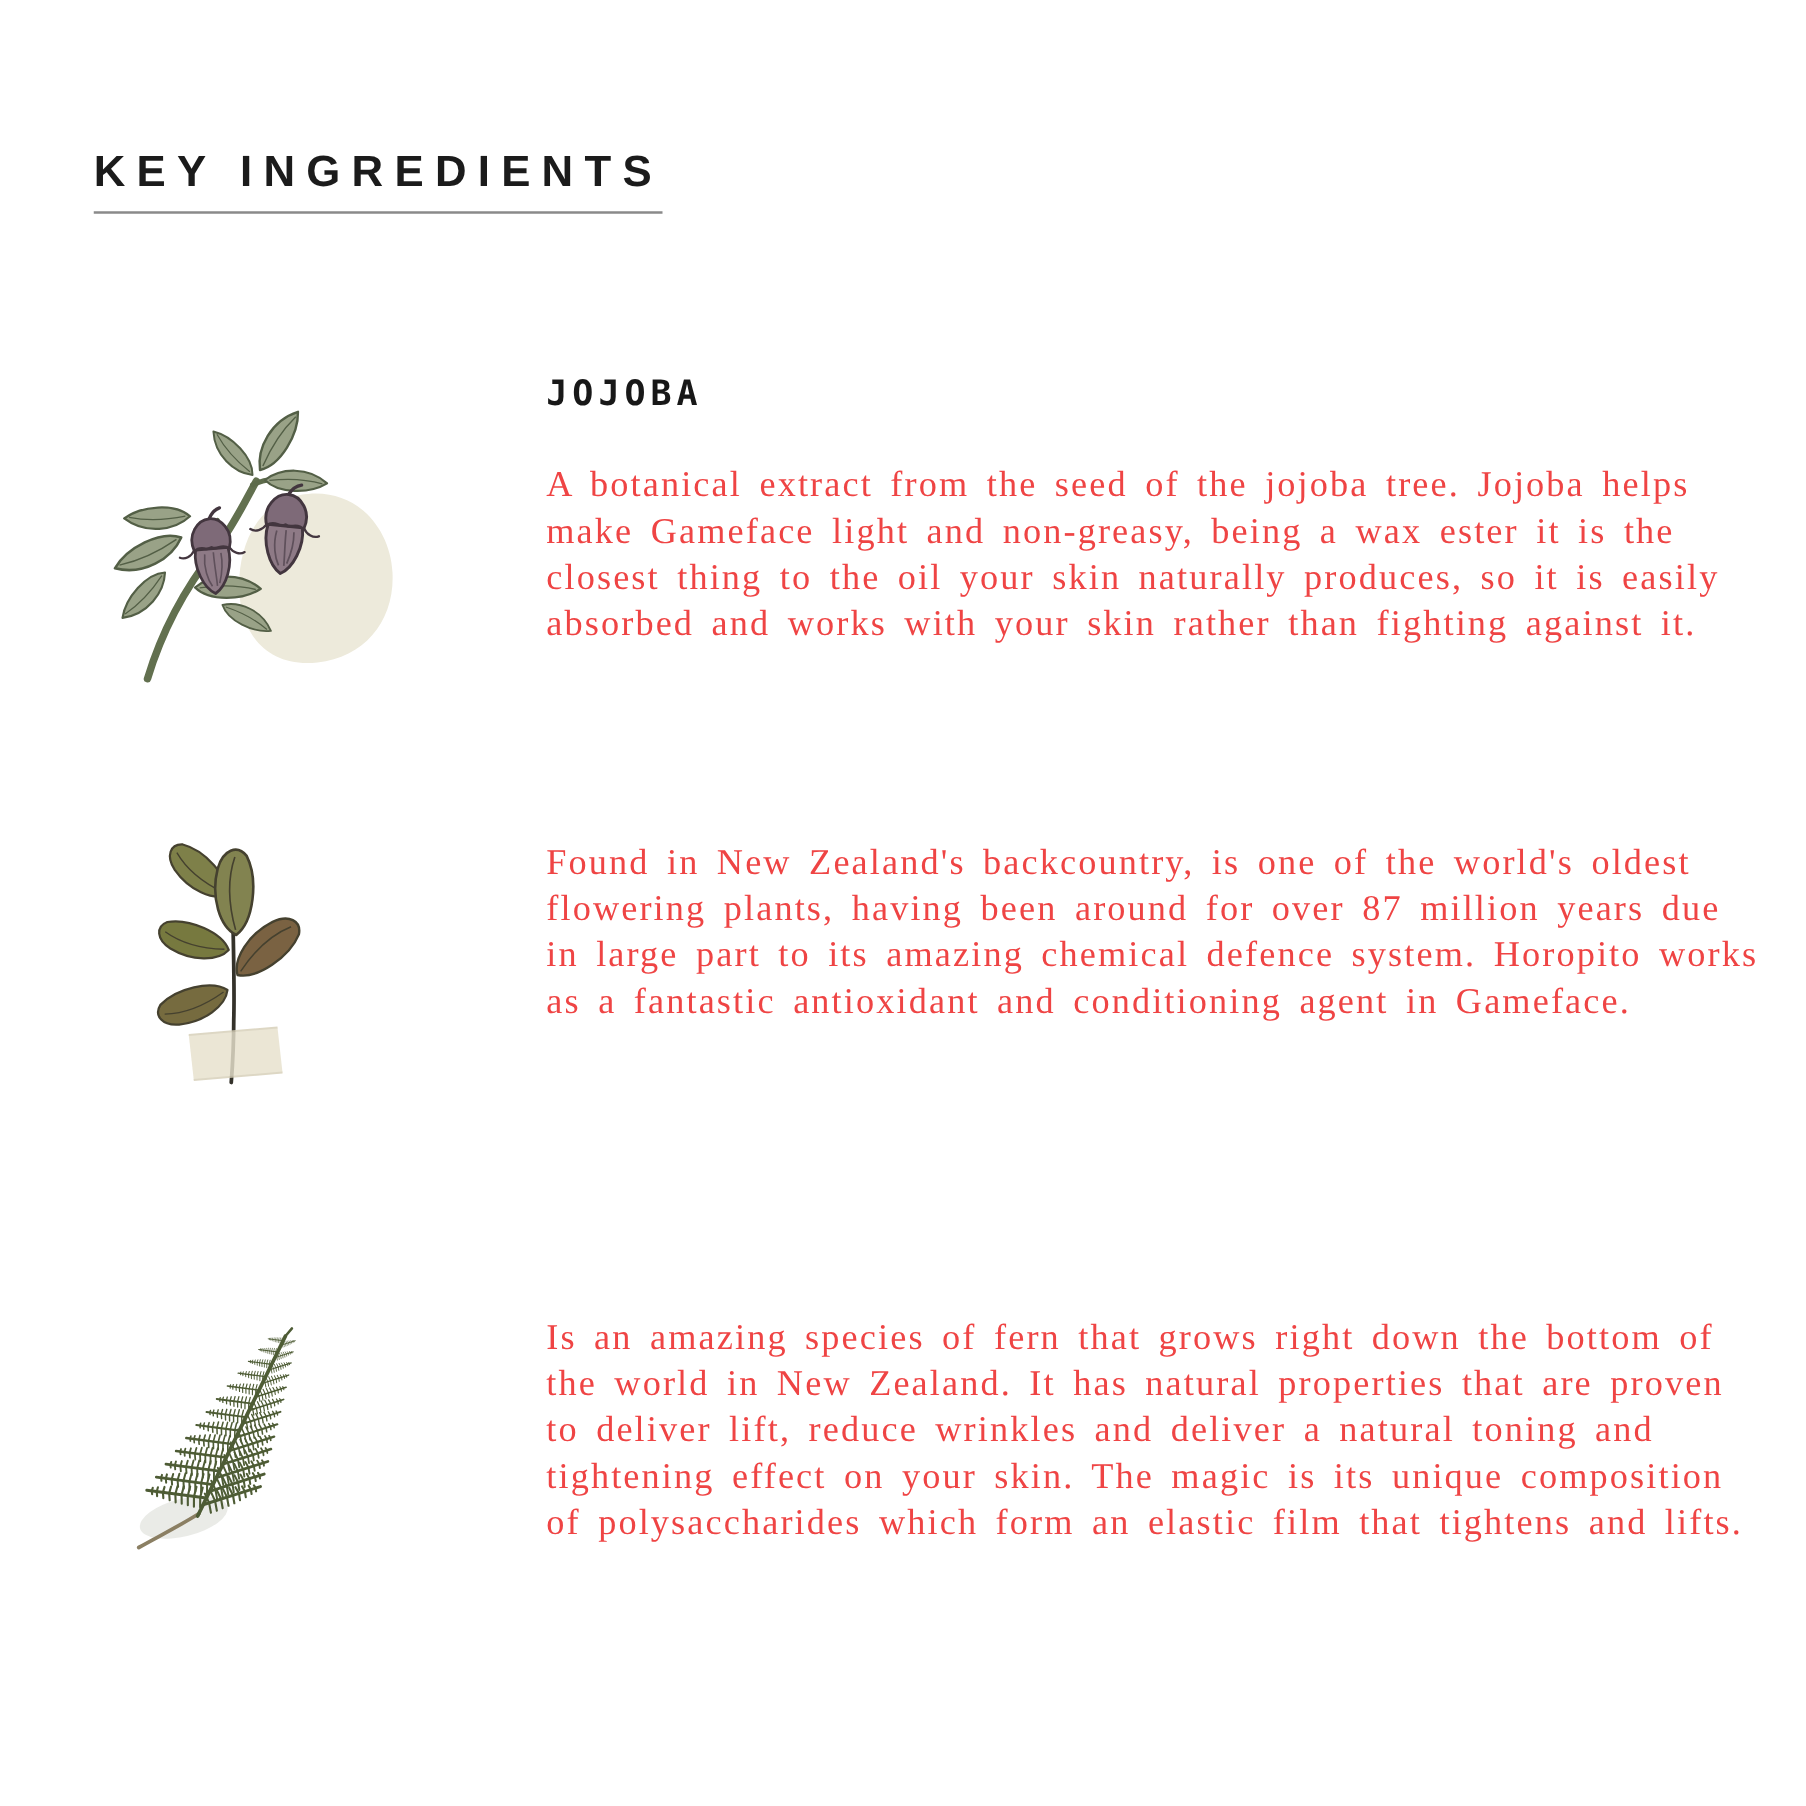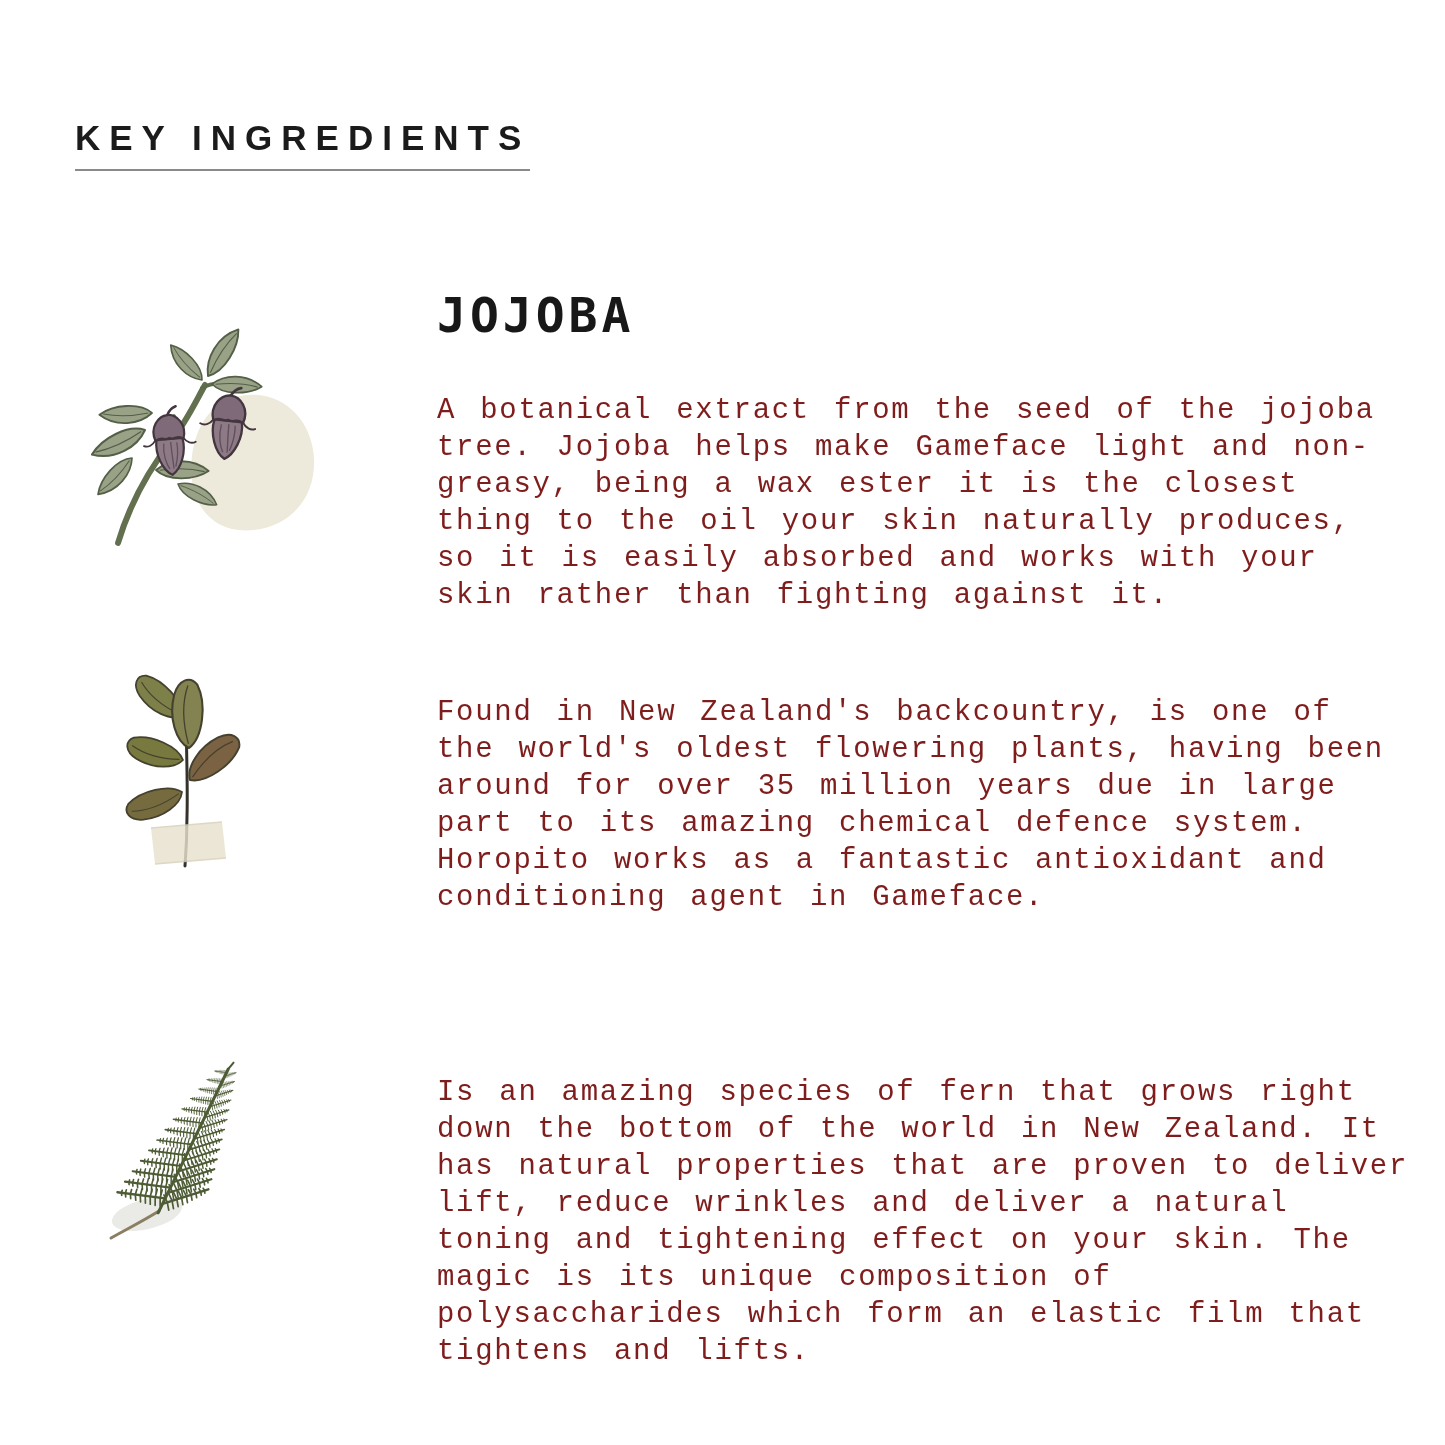--- a/index.html
+++ b/index.html
@@ -23,33 +23,32 @@
     border-bottom:2px solid #8a8a8a;
     white-space:nowrap;
   }
   .ingredient { position:absolute; left:0; top:0; width:1445px; }
   .illus { position:absolute; }
   .illus svg { display:block; width:100%; height:100%; }
   .content { position:absolute; width:975px; }
   .ingredient-name {
     font-family:"DejaVu Sans Mono", monospace;
     font-weight:bold;
-    font-size:48px;
+    font-size:28px;
     letter-spacing:4px;
     color:#181818;
     line-height:46px;
   }
   .ingredient-desc {
-    margin-top:54px;
+    margin-top:32px;
     font-size:29px;
     line-height:37px;
     letter-spacing:1.7px;
     word-spacing:5px;
-    color:#7f1d1d;
-    font-family:Liberation Mono, monospace;
+    color:#ef4444;
   }
   
   .sec-jojoba   .illus { left:90px;  top:318px; width:230px; height:232px; }
   .sec-jojoba   .content { left:437px; top:292px; }
   .sec-horopito .illus { left:125px; top:668px; width:122px; height:210px; }
   .sec-horopito .content { left:437px; top:640px; }
   .sec-ponga    .illus { left:103px; top:1026px; width:165px; height:222px; }
   .sec-ponga    .content { left:437px; top:1020px; }
 </style>
 </head>
@@ -123,21 +122,21 @@
         <use href="#hleaf" transform="translate(65,112) rotate(-30) scale(1.2)" style="color:#7a6242"></use>
         <use href="#hleaf" transform="translate(57,124) rotate(171) scale(1.12)" style="color:#766b3f"></use>
 
         <g opacity="0.82">
           <path d="M26 160 L97 154 L101 190 L30 196 Z" fill="#e7e1cd"></path>
           <path d="M26 160 L97 154 M30 196 L101 190" stroke="#d6cfb8" stroke-width="1.6" fill="none"></path>
         </g>
       </svg>
     </div>
     <div class="content">
-      <p class="ingredient-desc">Found in New Zealand's backcountry, is one of the world's oldest flowering plants, having been around for over 35 million years due in large part to its amazing chemical defence system. Horopito works as a fantastic antioxidant and conditioning agent in Gameface.</p>
+      <p class="ingredient-desc">Found in New Zealand's backcountry, is one of the world's oldest flowering plants, having been around for over 87 million years due in large part to its amazing chemical defence system. Horopito works as a fantastic antioxidant and conditioning agent in Gameface.</p>
     </div>
   </section>
 
   <section class="ingredient sec-ponga">
     <div class="illus">
       <svg viewBox="0 0 165 222">
         <defs>
           <g id="pinna" stroke="#4e5c35" fill="none" stroke-linecap="round">
             <path d="M0 0 L48 -3" stroke-width="2.4"></path>
             <path d="M5 -0.3 l-1.5 -8 M10 -0.7 l-1.5 -8 M15 -1 l-1.5 -7.5 M20 -1.3 l-1.5 -7 M25 -1.6 l-1.5 -6.5 M30 -1.9 l-1.5 -5.5 M35 -2.2 l-1.2 -4.5 M40 -2.5 l-1 -3.5 M44 -2.7 l-0.8 -2.5" stroke-width="1.7"></path>

